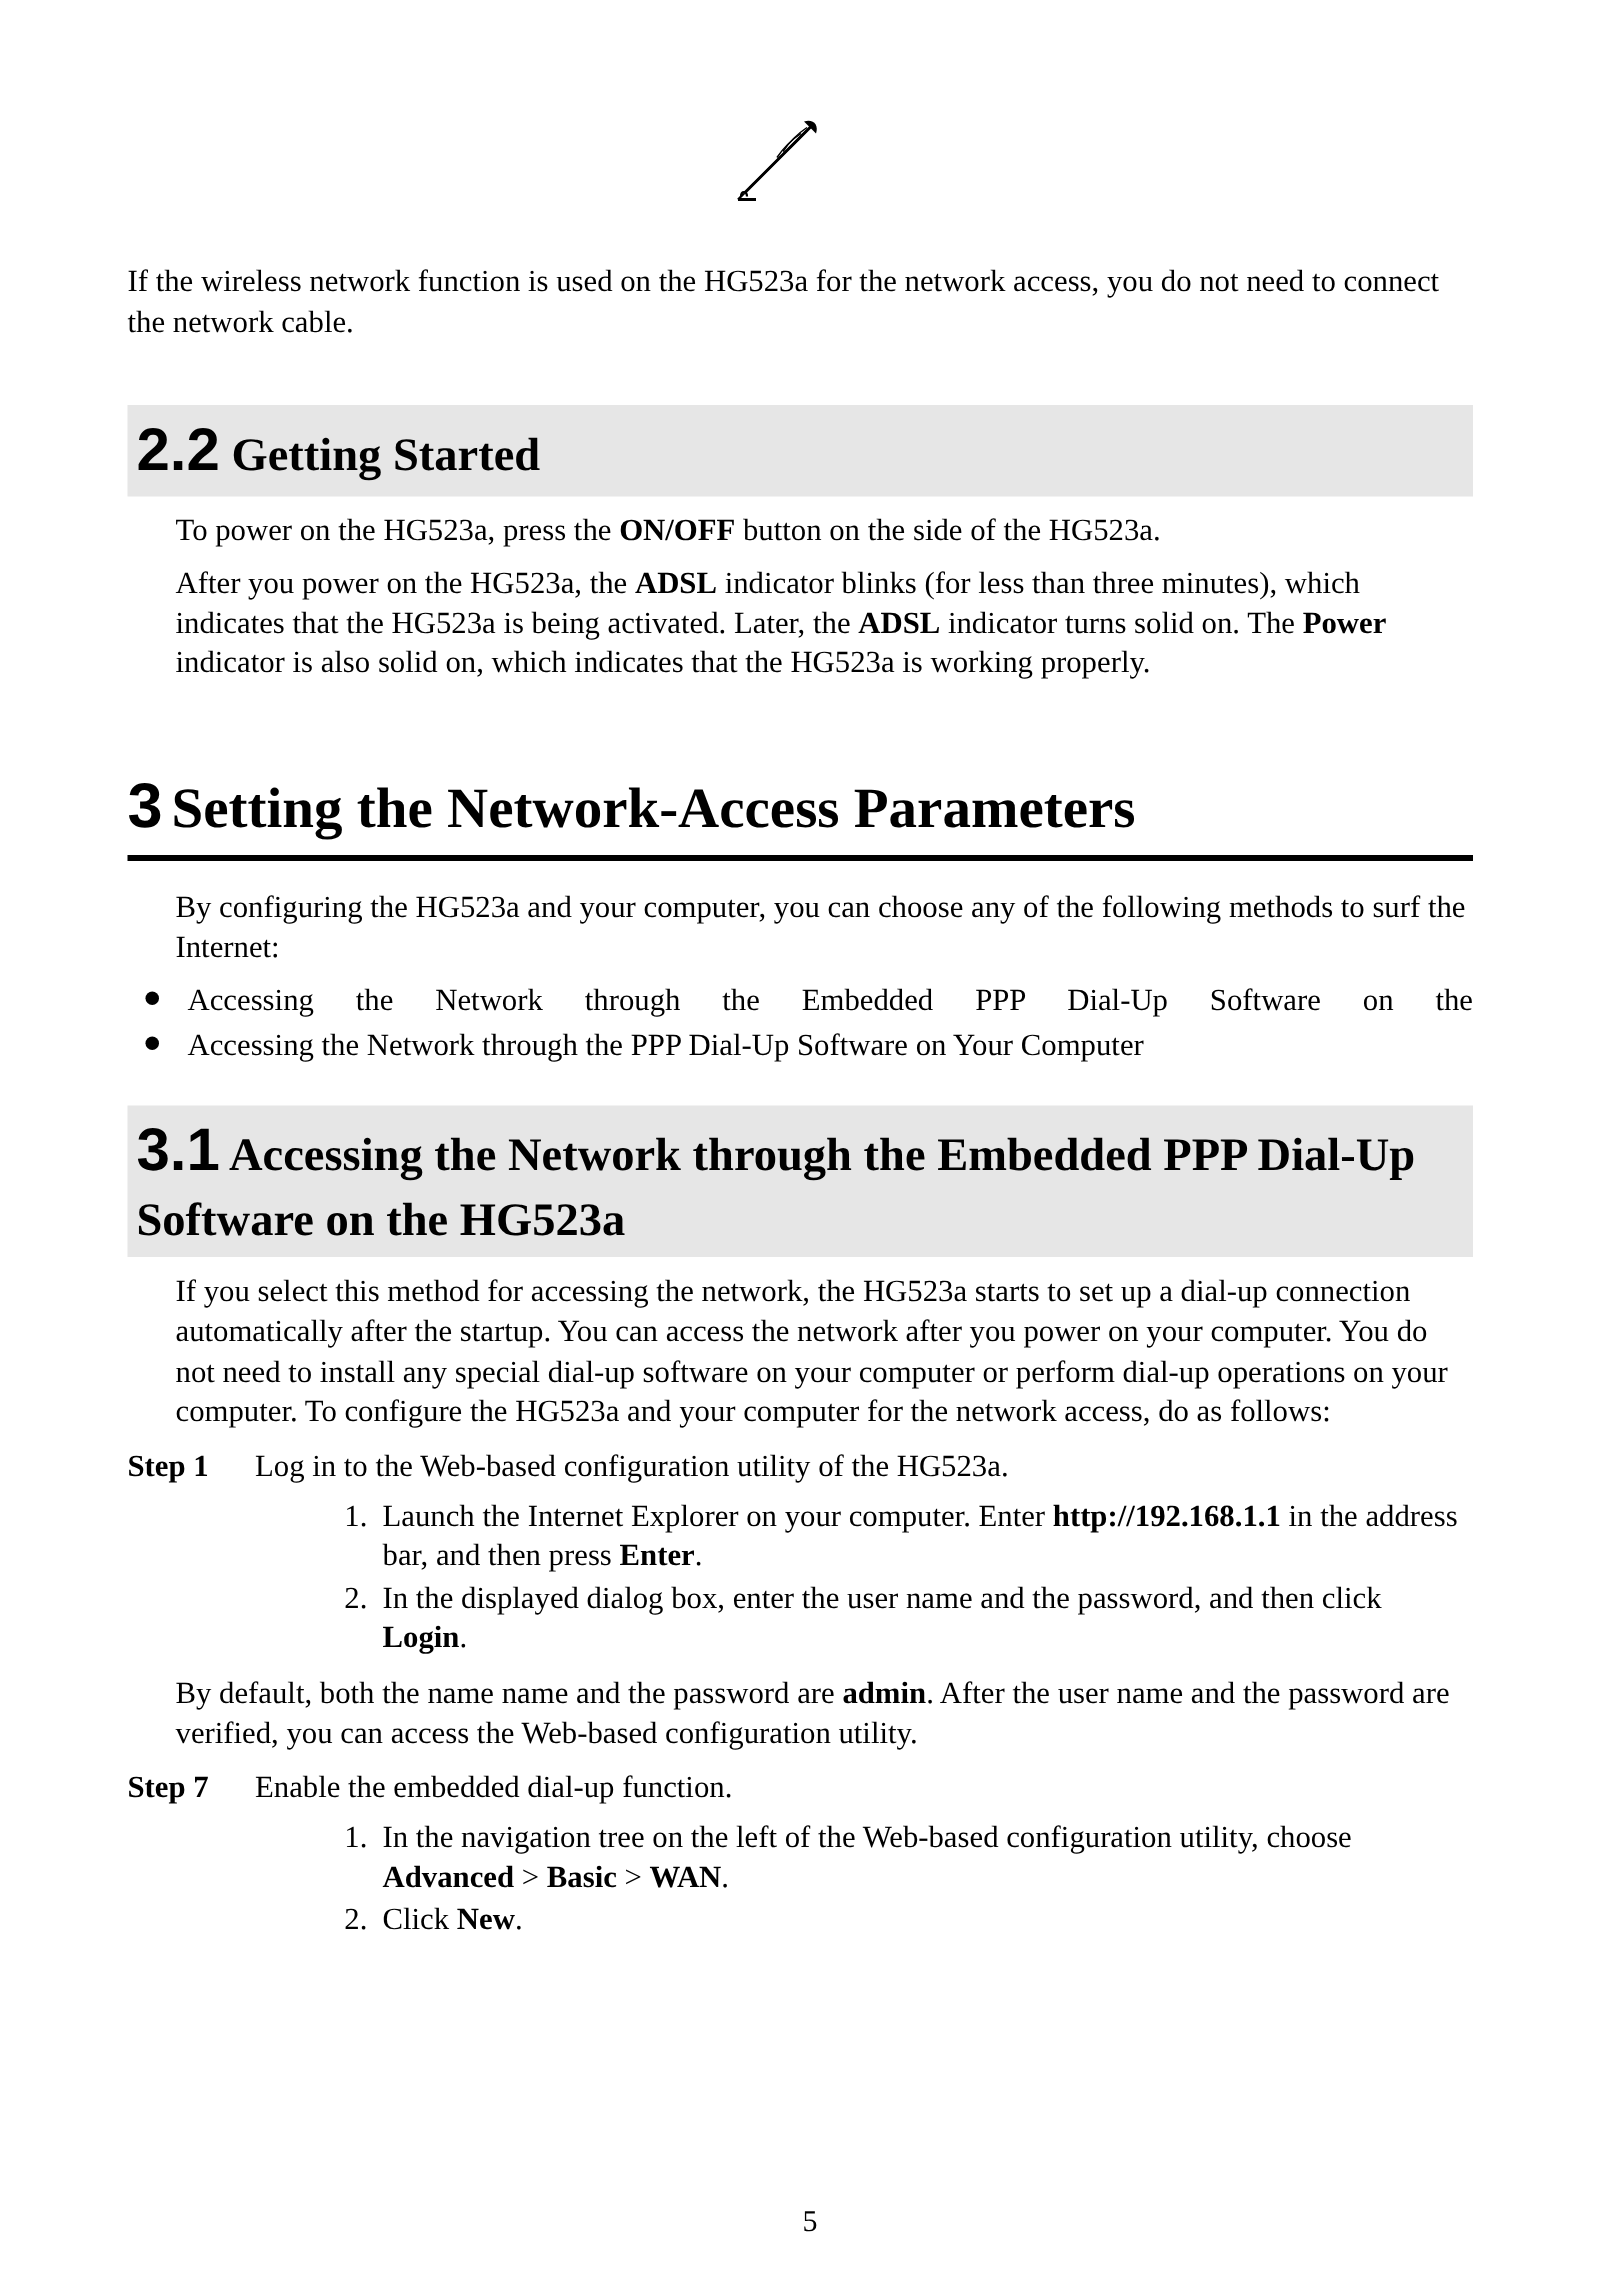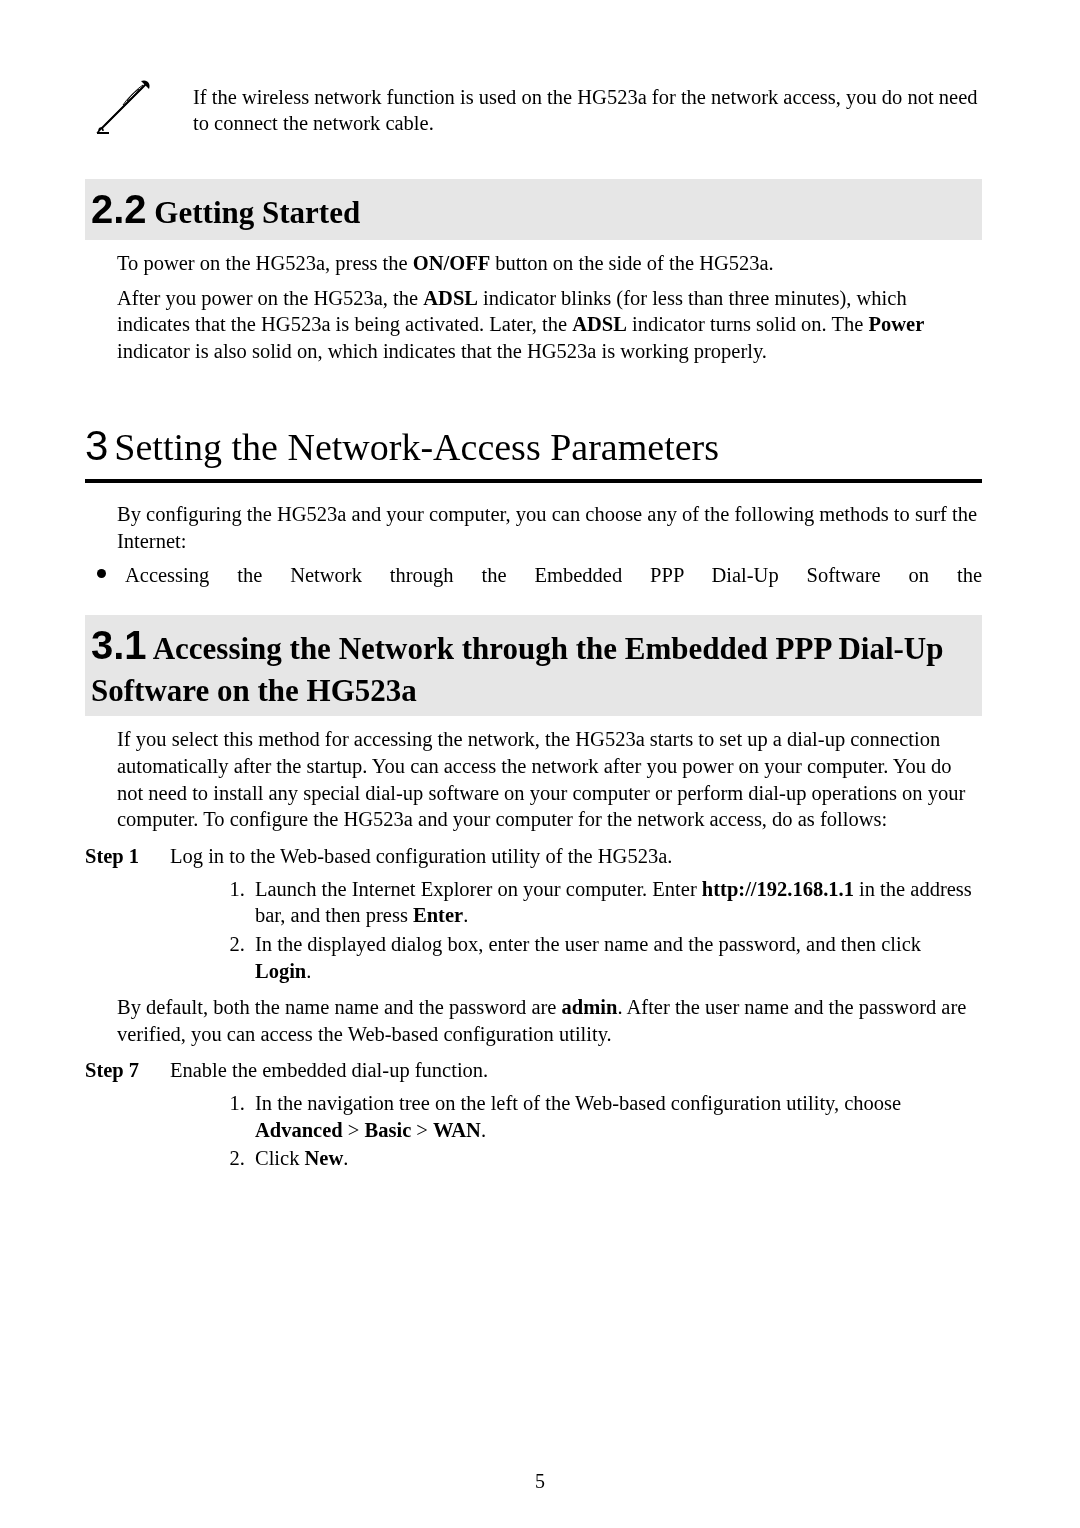--- a/index.html
+++ b/index.html
@@ -11,22 +11,23 @@
       background: #fff;
       width: 1080px;
       min-height: 1528px;
       margin: 0;
       padding: 75px 98px 60px 85px;
       box-sizing: border-box;
       position: relative;
     }
     .note-row {
       display: flex;
-      align-items: flex-end;
+      align-items: center;
       margin-bottom: 42px;
+      flex-direction: column;
     }
     .note-icon-cell {
       width: 100px;
       flex: 0 0 100px;
       display: flex;
       align-items: flex-start;
       justify-content: flex-start;
       padding-left: 8px;
     }
     .note-text {
@@ -39,21 +40,21 @@
       padding: 4px 6px 5px 6px;
       margin: 0 0 10px 0;
       font-family: "Times New Roman", Times, serif;
     }
     .h2 .num {
       font-family: "Arial Black", Arial, sans-serif;
       font-size: 40px;
     }
     .h1 {
       font-size: 38px;
-      font-weight: normal;
+      font-weight: bold;
       border-bottom: 4px solid #000;
       padding-bottom: 6px;
       margin: 54px 0 18px 0;
     }
     .h1 .num {
       font-family: "Arial Black", Arial, sans-serif;
       font-size: 42px;
       padding-right: 6px;
     }
     p { margin: 0 0 8px 0; }
@@ -151,20 +152,21 @@
 <div class="h1">
   <span class="num">3</span><span>Setting the Network-Access Parameters</span>
 </div>
 
 <p class="para">By configuring the HG523a and your computer, you can choose any of the following methods to surf the Internet:</p>
 
 <ul class="disc">
   <li class="justify">
     <span>Accessing the Network through the Embedded PPP Dial-Up Software on the</span>
   </li>
+  <li>Accessing the Network through the PPP Dial-Up Software on Your Computer</li>
 </ul>
 
 <div class="h2">
   <span class="num">3.1</span>
   <span>Accessing the Network through the Embedded PPP Dial-Up Software on the HG523a</span>
 </div>
 
 <p class="para">If you select this method for accessing the network, the HG523a starts to set up a dial-up connection automatically after the startup. You can access the network after you power on your computer. You do not need to install any special dial-up software on your computer or perform dial-up operations on your computer. To configure the HG523a and your computer for the network access, do as follows:</p>
 
 <div class="step-row">

